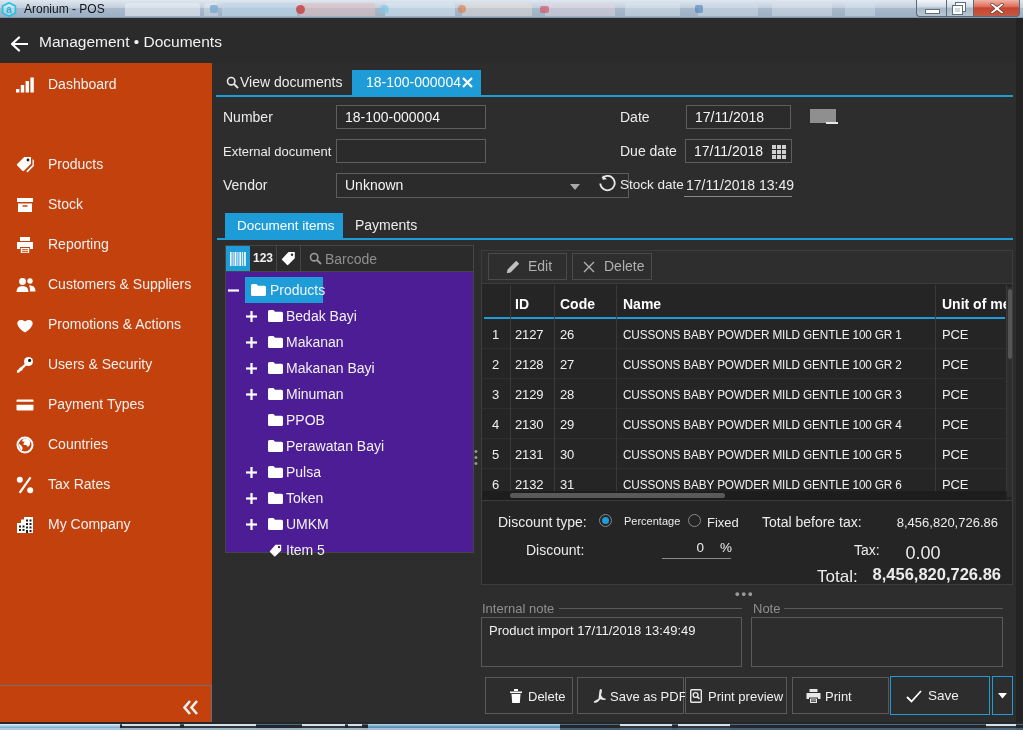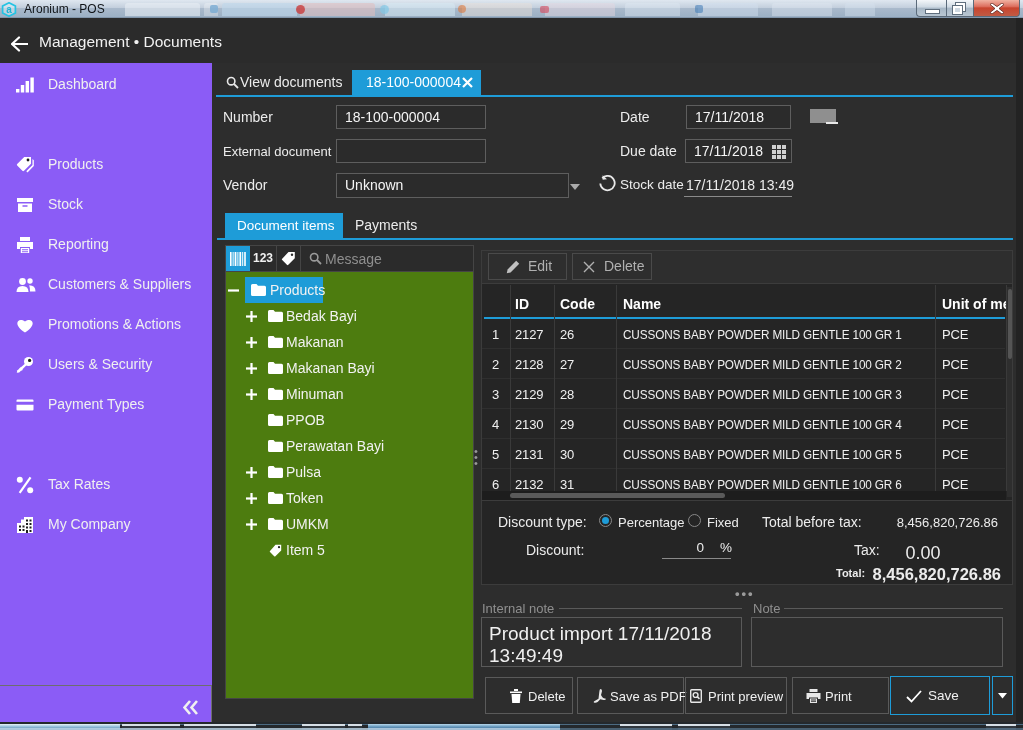--- a/index.html
+++ b/index.html
@@ -21,21 +21,21 @@
   .wbtn.min { width:30px; border-radius:0 0 0 4px; border-right:none;}
   .wbtn.max { width:28px; }
   .wbtn.close { width:46px; border-radius:0 0 4px 0; border-left:none;
     background:linear-gradient(#f0b2a2 0%, #dd7060 40%, #c8442e 50%, #c05b44 100%); }
 
   
   #header { left:0; top:18px; width:1023px; height:45px; background:#2b2b2b; }
   #header .crumb { position:absolute; left:39px; top:15px; font-size:15.5px; color:#f2f2f2; }
 
   
-  #sidebar { left:0; top:63px; width:240px; height:659px; background:#8b5cf6; }
+  #sidebar { left:0; top:63px; width:240px; height:659px; background:#c2410c; }
   .sitem { position:absolute; left:0; width:212px; height:40px; color:#f0f0f0; }
   .sitem .lab { position:absolute; left:48px; top:11px; font-size:14px; }
   .sitem svg { position:absolute; left:16px; top:11px; }
   .sitem.sel { background:#1e9cd8; }
 
   
   #content { left:212px; top:63px; width:811px; height:659px; background:#2d2d2d; }
   .lbl { position:absolute; font-size:14px; color:#ececec; }
   .glbl { position:absolute; font-size:13px; color:#8f8f8f; }
   .inp { position:absolute; background:#2b2b2b; border:1px solid #5e5e5e;
@@ -181,20 +181,28 @@
           </g>
         </svg>
       <div class="lab">Users &amp; Security</div>
     </div>
     <div class="sitem" style="top:322px">
       <svg width="18" height="18" viewBox="0 0 18 18">
           <path d="M1.5 3.5 L16.5 3.5 Q17.5 3.5 17.5 4.5 L17.5 13.5 Q17.5 14.5 16.5 14.5 L1.5 14.5 Q0.5 14.5 0.5 13.5 L0.5 4.5 Q0.5 3.5 1.5 3.5 Z M0.5 5.8 L17.5 5.8 L17.5 8.8 L0.5 8.8 Z" fill="#fff" fill-rule="evenodd"></path>
         </svg>
       <div class="lab">Payment Types</div>
     </div>
+    <div class="sitem" style="top:362px">
+      <svg width="18" height="18" viewBox="0 0 18 18">
+          <circle cx="9" cy="9" r="7.5" fill="none" stroke="#fff" stroke-width="2"></circle>
+          <path d="M8.5 2.5 Q12 2 13.5 4.5 Q15 7.5 13 10 Q11.5 11.5 11 10 Q10.5 8.5 9 9 Q7 9.5 7.5 7.5 L8.8 5.5 Q7 6 6 5 Q6.5 3 8.5 2.5 Z" fill="#fff"></path>
+          <path d="M3 7.5 Q5.5 9.5 6.5 11.5 Q7 13.5 5.5 14.5 Q3.5 12.5 3 10 Z" fill="#fff"></path>
+        </svg>
+      <div class="lab">Countries</div>
+    </div>
     <div class="sitem" style="top:402px">
       <svg width="18" height="18" viewBox="0 0 18 18">
           <g fill="#fff">
             <circle cx="3.8" cy="3.8" r="3"></circle>
             <circle cx="14.2" cy="14.2" r="3"></circle>
             <rect x="8" y="-0.5" width="2.2" height="19" transform="rotate(35 9 9)"></rect>
           </g>
         </svg>
       <div class="lab">Tax Rates</div>
     </div>
@@ -239,21 +247,21 @@
           <path d="M1 1 L10 10 M10 1 L1 10" stroke="#fff" stroke-width="2.2"></path>
         </svg>
     </div>
     <div class="tabline" style="left:4px;top:32px;width:797px"></div>
 
     <div class="lbl" style="left:11px;top:46px">Number</div>
     <div class="inp" style="left:124px;top:42px;width:150px;height:24px">18-100-000004</div>
     <div class="lbl" style="left:11px;top:81px;font-size:13px">External document</div>
     <div class="inp" style="left:124px;top:76px;width:150px;height:24px"></div>
     <div class="lbl" style="left:11px;top:114px">Vendor</div>
-    <div class="inp" style="left:124px;top:110px;width:233px;height:25px">Unknown
+    <div class="inp" style="left:124px;top:110px;width:293px;height:25px">Unknown
       <svg width="10" height="6" style="position:absolute;left:233px;top:10px" viewBox="0 0 10 6">
           <path d="M0 0 L5 6 L10 0 Z" fill="#aaa"></path>
         </svg>
     </div>
 
     <div class="lbl" style="left:408px;top:46px">Date</div>
     <div class="inp" style="left:474px;top:42px;width:105px;height:24px">17/11/2018</div>
     <div style="position:absolute;left:598px;top:46px;width:26px;height:14px;background:#8f8f8f"></div>
     <div style="position:absolute;left:614px;top:59px;width:12px;height:2px;background:#e8e8e8"></div>
     <div class="lbl" style="left:408px;top:80px">Due date</div>
@@ -279,21 +287,21 @@
     <div class="lbl" style="left:408px;top:114px;font-size:13.5px">Stock date</div>
     <div class="lbl" style="left:474px;top:114px">17/11/2018 13:49</div>
     <div style="position:absolute;left:472px;top:133px;width:108px;height:1px;background:#8a8a8a"></div>
 
     <div class="btab" style="left:13px;top:150px;width:118px;height:25px">
       <div style="position:absolute;left:12px;top:5px;font-size:13.5px">Document items</div>
     </div>
     <div class="lbl" style="left:143px;top:154px">Payments</div>
     <div class="tabline" style="left:5px;top:175px;width:796px"></div>
 
-    <div style="position:absolute;left:13px;top:182px;width:249px;height:454px;border:1px solid #454545;background:#4d7c0f">
+    <div style="position:absolute;left:13px;top:182px;width:249px;height:308px;border:1px solid #454545;background:#4c1d95">
       <div style="position:absolute;left:0;top:0;width:247px;height:26px;background:#2b2b2b;border-bottom:1px solid #454545">
         <div style="position:absolute;left:0;top:0;width:24px;height:25px;background:#1e9cd8">
           <svg width="16" height="14" style="position:absolute;left:4px;top:6px" viewBox="0 0 16 14">
               <g fill="#fff">
                 <rect x="0" y="0" width="1.6" height="14"></rect>
                 <rect x="2.6" y="0" width="1" height="14"></rect>
                 <rect x="4.6" y="0" width="1.8" height="14"></rect>
                 <rect x="7.4" y="0" width="1" height="14"></rect>
                 <rect x="9.4" y="0" width="1.8" height="14"></rect>
                 <rect x="12.2" y="0" width="1" height="14"></rect>
@@ -305,21 +313,21 @@
         <div style="position:absolute;left:50px;top:0;width:1px;height:25px;background:#454545"></div>
         <svg width="15" height="15" style="position:absolute;left:55px;top:5px" viewBox="0 0 15 15">
             <path d="M7.5 1 L13.8 1 L13.8 7.3 L7.3 13.8 Q6.6 14.5 5.9 13.8 L1.2 9.1 Q0.5 8.4 1.2 7.7 Z" fill="#fff"></path>
             <circle cx="11" cy="3.8" r="1.2" fill="#2b2b2b"></circle>
           </svg>
         <div style="position:absolute;left:74px;top:0;width:1px;height:25px;background:#454545"></div>
         <svg width="13" height="13" style="position:absolute;left:83px;top:6px" viewBox="0 0 13 13">
             <circle cx="5.2" cy="5.2" r="3.7" fill="none" stroke="#9a9a9a" stroke-width="1.6"></circle>
             <line x1="8" y1="8" x2="12" y2="12" stroke="#9a9a9a" stroke-width="1.8"></line>
           </svg>
-        <div style="position:absolute;left:99px;top:5px;color:#8f8f8f;font-size:14px">Message</div>
+        <div style="position:absolute;left:99px;top:5px;color:#8f8f8f;font-size:14px">Barcode</div>
       </div>
       <div id="tree">
         <svg width="11" height="11" style="position:absolute;left:2px;top:39px" viewBox="0 0 11 11">
             <rect x="0" y="4.4" width="11" height="2.2" fill="#fff"></rect>
           </svg>
         <div style="position:absolute;left:19px;top:31px;width:78px;height:26px;background:#1e9cd8"></div>
         <svg class="fold" width="15" height="12" style="position:absolute;left:25px;top:38px" viewBox="0 0 15 12">
             <path d="M0 1.5 Q0 0 1.5 0 L5.5 0 L7 1.8 L13.5 1.8 Q15 1.8 15 3.3 L15 10.5 Q15 12 13.5 12 L1.5 12 Q0 12 0 10.5 Z" fill="#fff"></path>
           </svg>
         <div class="tlab" style="left:44px;top:36px">Products</div>
@@ -473,41 +481,41 @@
       <div style="position:absolute;left:525px;top:36px;width:6px;height:210px;background:#2e2e2e"></div>
       <div style="position:absolute;left:526px;top:38px;width:4px;height:70px;background:#555;border-radius:2px"></div>
 
       <div style="position:absolute;left:0;top:240px;width:524px;height:9px;background:#1d1d1d"></div>
       <div style="position:absolute;left:28px;top:242px;width:215px;height:5px;background:#5a5a5a;border-radius:3px"></div>
 
       <div style="position:absolute;left:0;top:249px;width:530px;height:84px;border-top:1px solid #3c3c3c;background:#252525">
         <div class="lbl" style="left:16px;top:13px">Discount type:</div>
         <div style="position:absolute;left:117px;top:13px;width:13px;height:13px;border-radius:50%;border:1px solid #888;background:#252525"></div>
         <div style="position:absolute;left:120px;top:16px;width:7px;height:7px;border-radius:50%;background:#1e9cd8"></div>
-        <div class="lbl" style="left:136px;top:14px;font-size:13px">Percentage</div>
+        <div class="lbl" style="left:142px;top:14px;font-size:11px">Percentage</div>
         <div style="position:absolute;left:206px;top:13px;width:13px;height:13px;border-radius:50%;border:1px solid #888;background:#252525"></div>
         <div class="lbl" style="left:225px;top:14px;font-size:13px">Fixed</div>
         <div class="lbl" style="left:280px;top:13px">Total before tax:</div>
         <div class="lbl" style="left:366px;top:14px;width:150px;text-align:right;font-size:13px">8,456,820,726.86</div>
         <div class="lbl" style="left:44px;top:41px">Discount:</div>
         <div class="lbl" style="left:180px;top:39px;width:42px;text-align:right;font-size:13.5px">0</div>
         <div class="lbl" style="left:238px;top:39px;font-size:13.5px">%</div>
         <div style="position:absolute;left:180px;top:57px;width:69px;height:1px;background:#8a8a8a"></div>
         <div class="lbl" style="left:372px;top:41px">Tax:</div>
         <div class="lbl" style="left:366px;top:42px;width:150px;text-align:center;font-size:18px">0.00</div>
-        <div class="lbl" style="left:354px;top:66px;font-size:11px;font-weight:bold">Total:</div>
+        <div class="lbl" style="left:335px;top:66px;font-size:17px;font-weight:normal">Total:</div>
         <div class="lbl" style="left:359px;top:64px;width:160px;text-align:right;font-size:16.5px;font-weight:bold">8,456,820,726.86</div>
       </div>
     </div>
     <div style="position:absolute;left:523px;top:523px;color:#9a9a9a;font-size:13px;letter-spacing:2px;font-weight:bold">•••</div>
 
     <div class="glbl" style="left:270px;top:538px">Internal note</div>
     <div style="position:absolute;left:347px;top:545px;width:183px;height:1px;background:#5a5a5a"></div>
     <div style="position:absolute;left:269px;top:554px;width:261px;height:50px;border:1px solid #5a5a5a">
-      <div style="position:absolute;left:7px;top:5px;color:#f0f0f0;font-size:19px">Product import 17/11/2018 13:49:49</div>
+      <div style="position:absolute;left:7px;top:5px;color:#f0f0f0;font-size:13px">Product import 17/11/2018 13:49:49</div>
     </div>
     <div class="glbl" style="left:541px;top:538px">Note</div>
     <div style="position:absolute;left:572px;top:545px;width:219px;height:1px;background:#5a5a5a"></div>
     <div style="position:absolute;left:539px;top:554px;width:252px;height:50px;border:1px solid #5a5a5a"></div>
 
     <div class="bbtn" style="left:273px;width:88px">
       <svg width="12" height="14" style="position:absolute;left:24px;top:11px" viewBox="0 0 12 14">
           <g fill="#fff">
             <rect x="0" y="2.5" width="12" height="1.6"></rect>
             <rect x="4" y="0" width="4" height="2"></rect>

